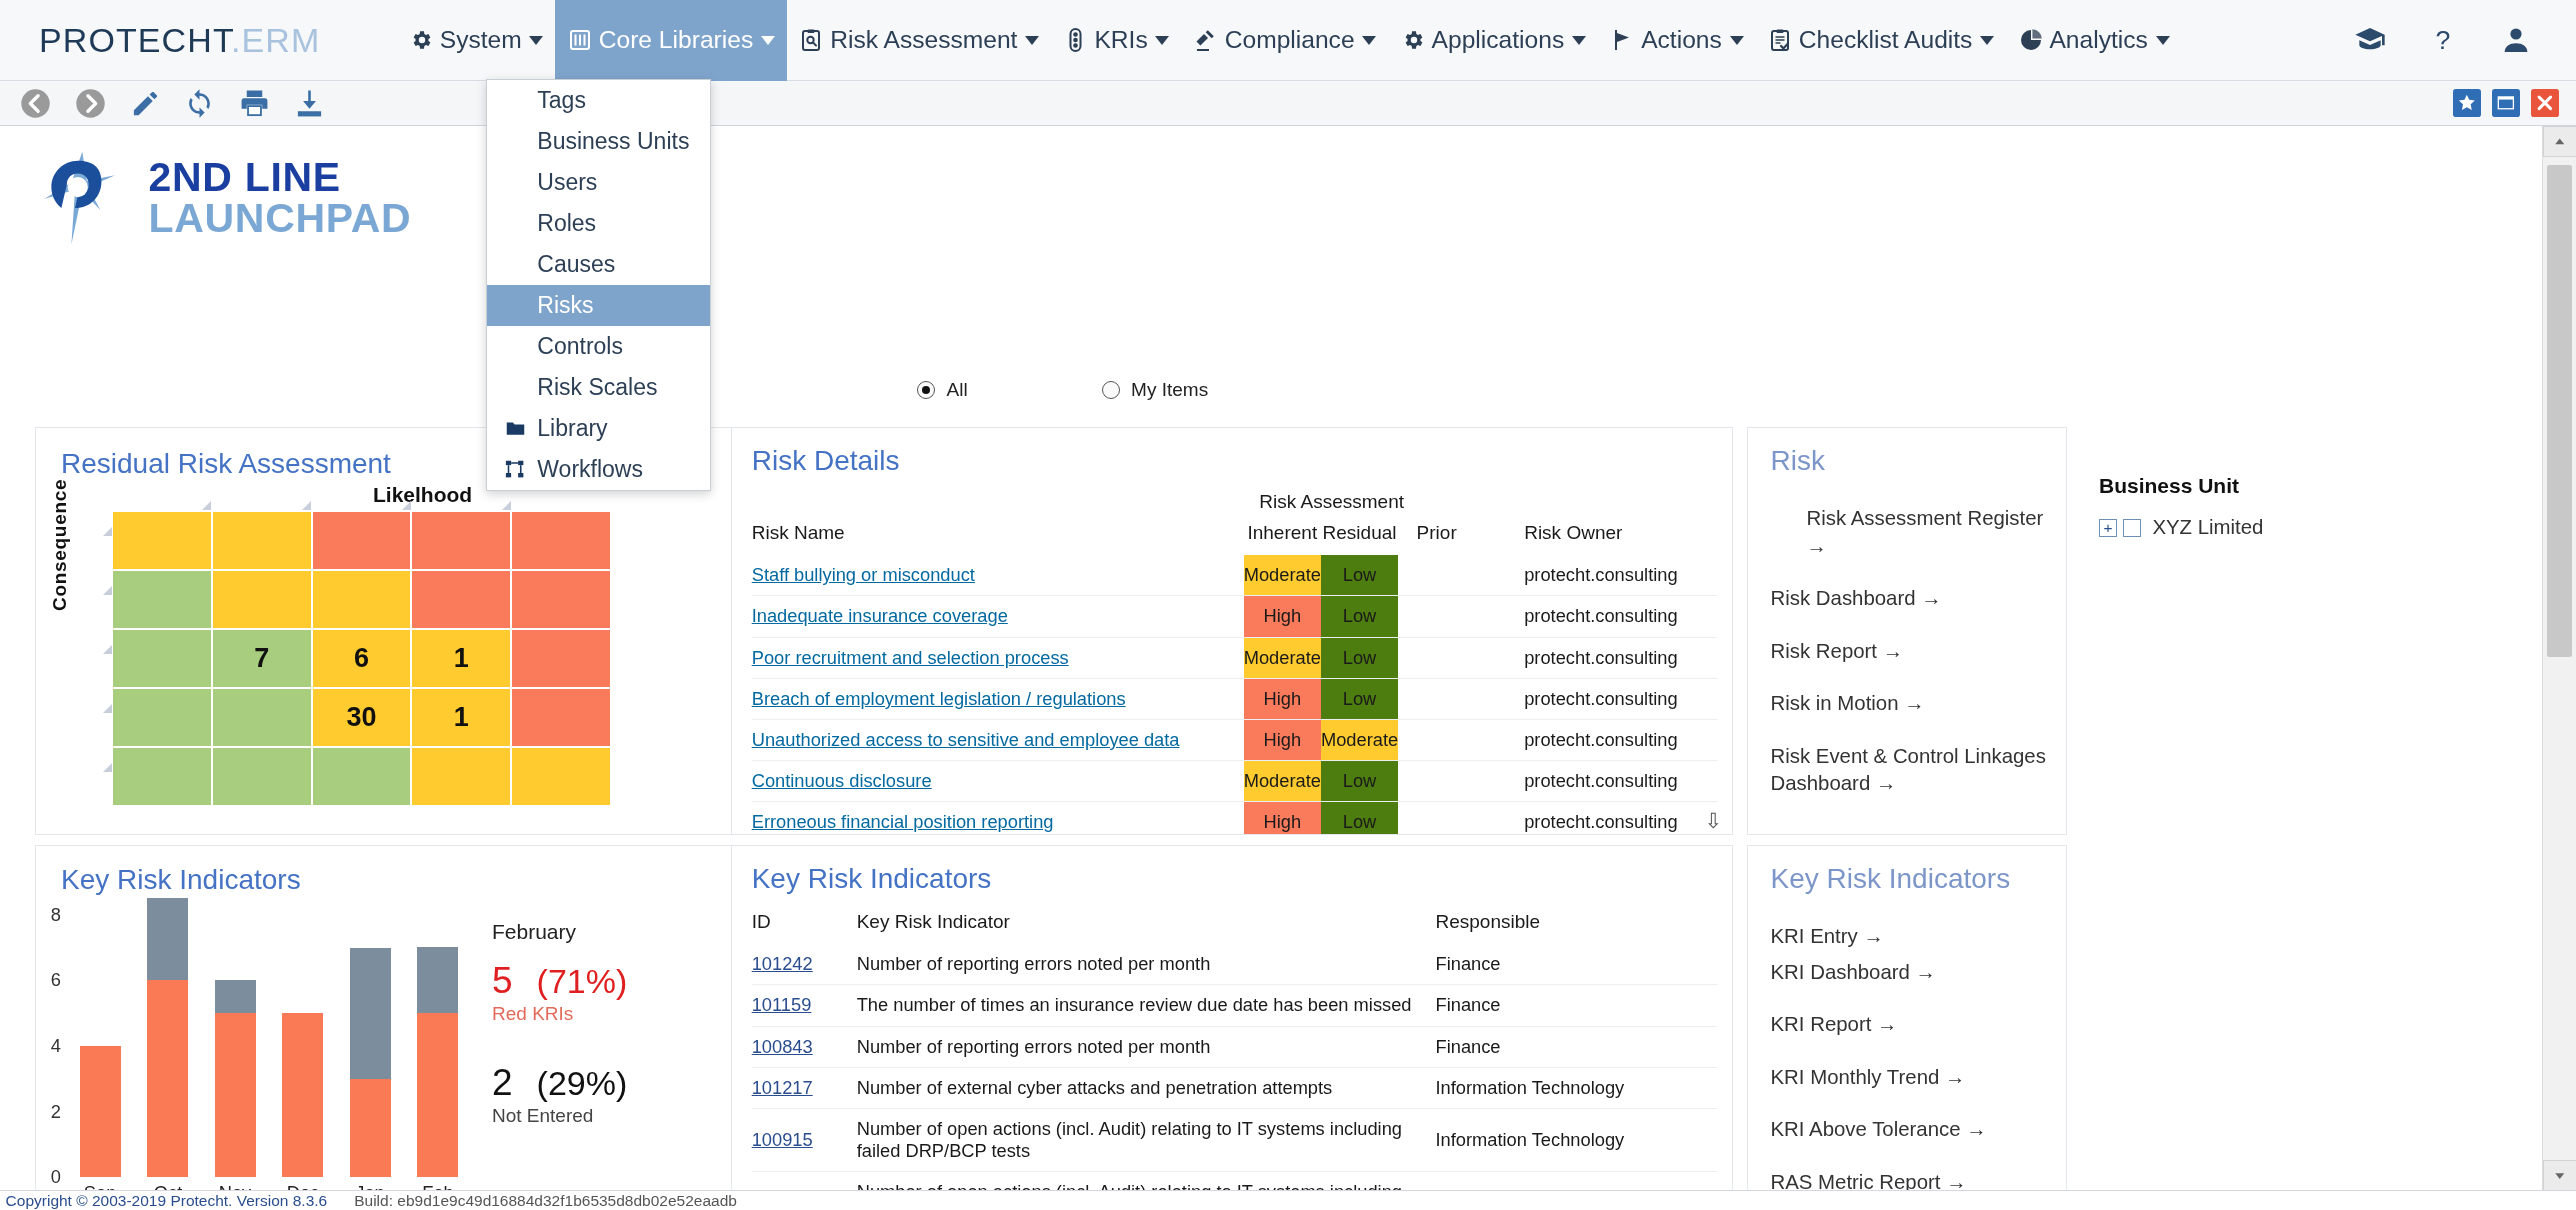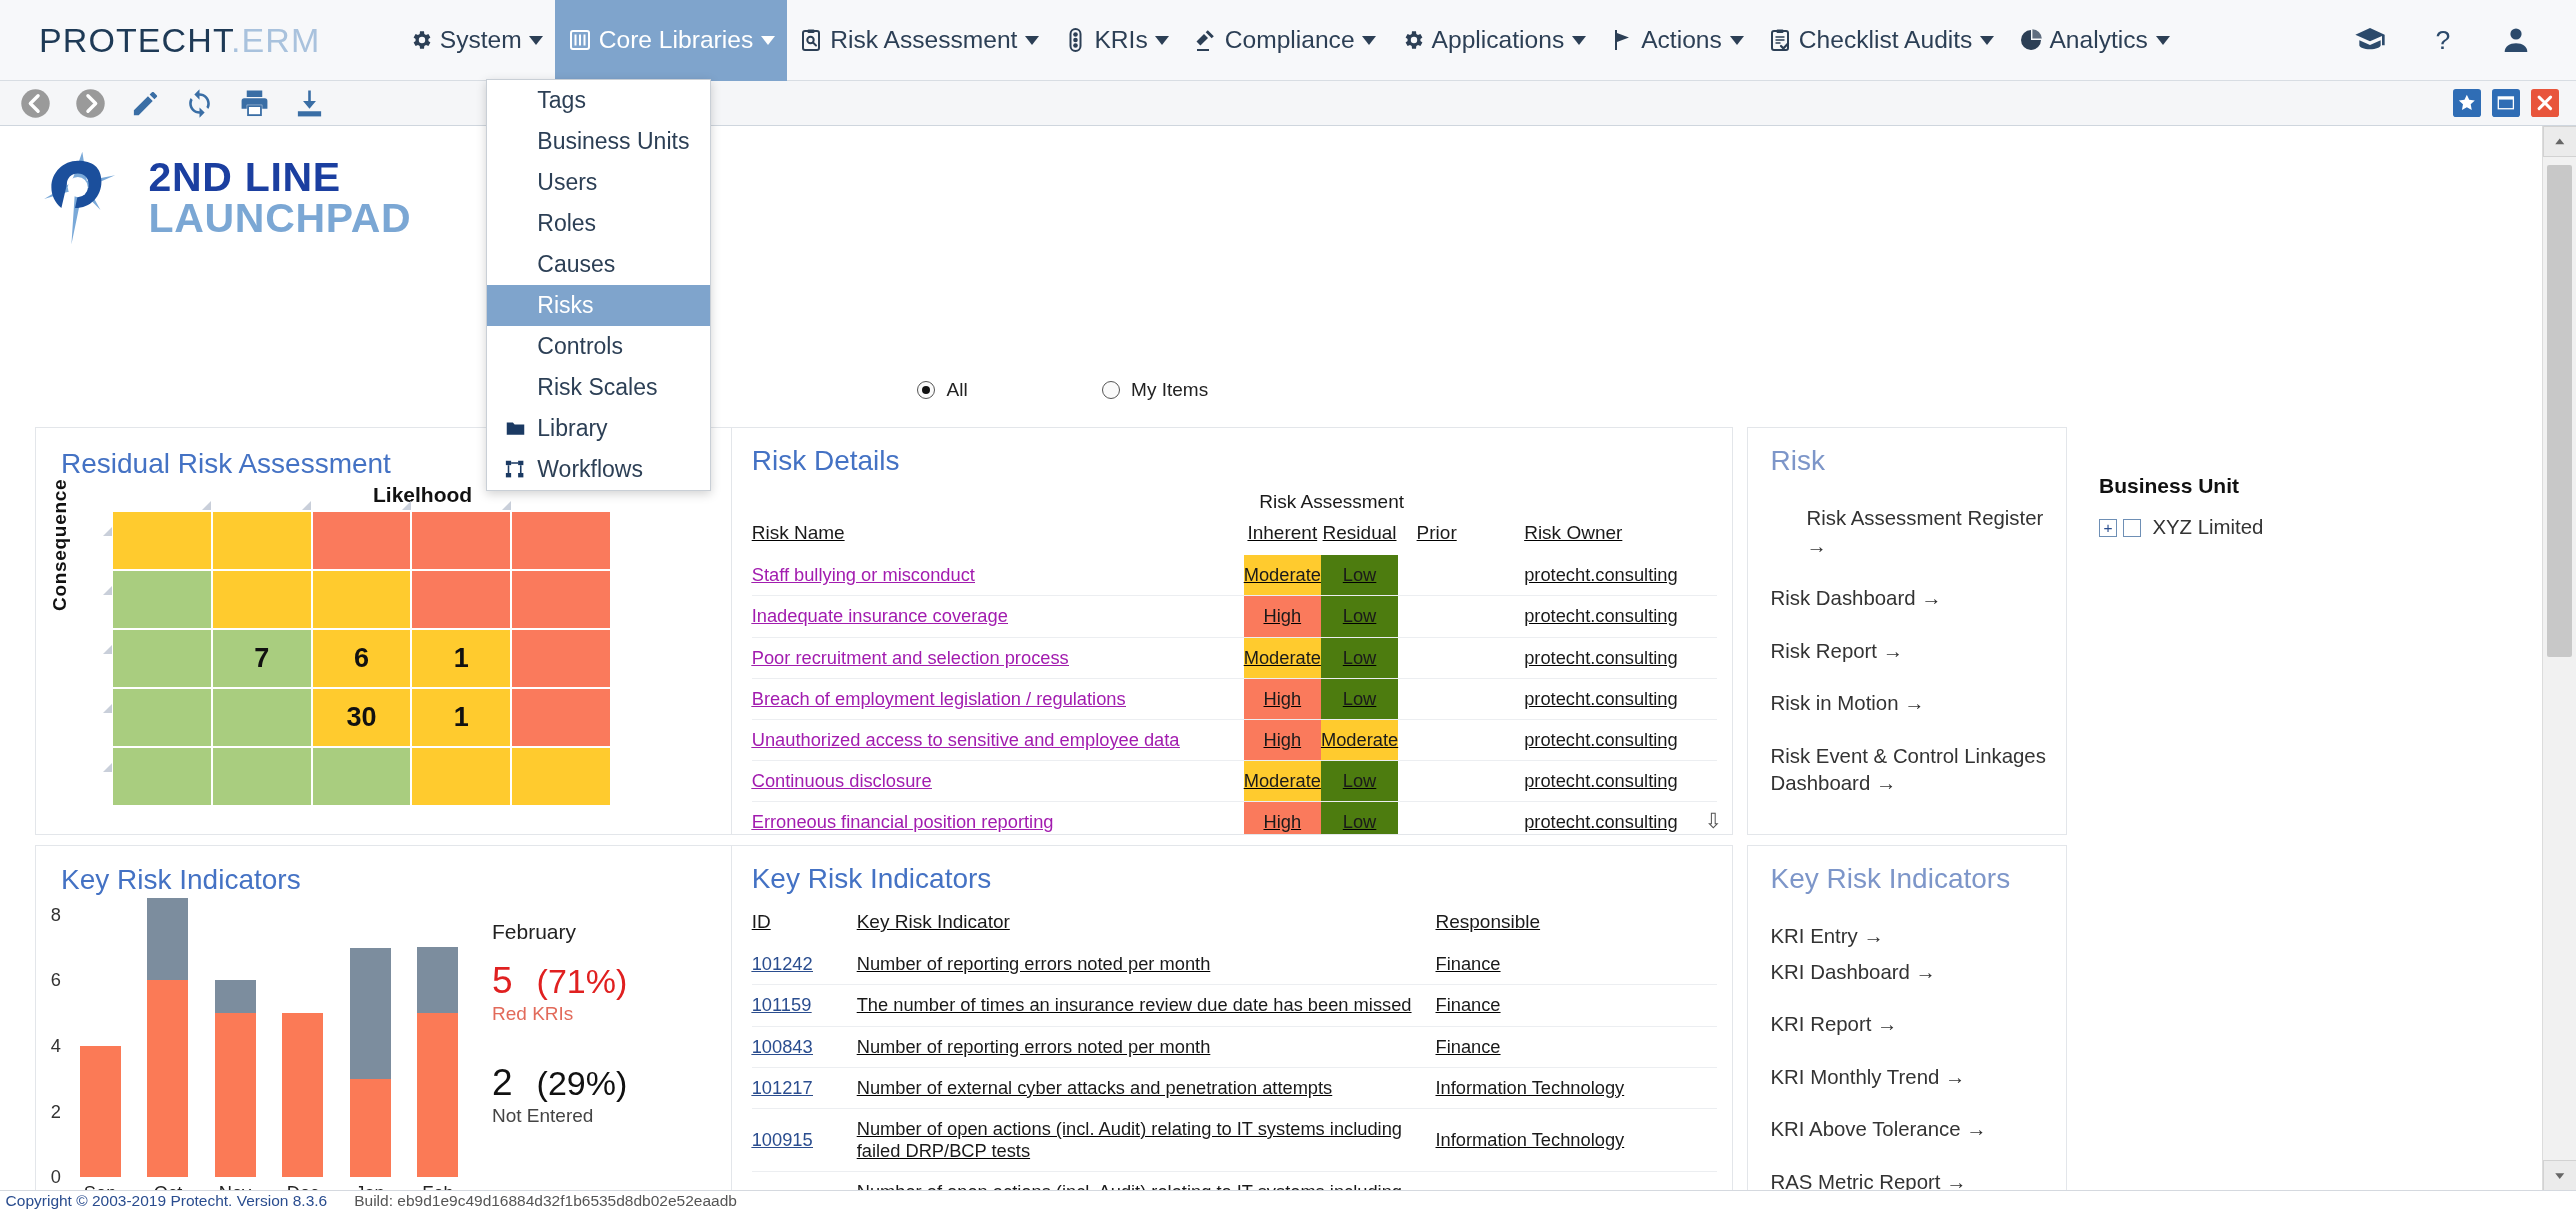--- a/index.html
+++ b/index.html
@@ -77,26 +77,26 @@
   
   #chart{ position:absolute; left:70px; top:756px; width:422px; height:295px; }
   #chart .axisNum{ position:absolute; right:0; font-size:18.3px; color:#333; transform:translateY(-50%);}
   .bar{ position:absolute; bottom:0; width:41px; }
   .bar .red{ background:#fb7a56; width:100%; position:absolute; bottom:0; }
   .bar .gry{ background:#7c8d9e; width:100%; position:absolute; }
   .blab{ position:absolute; top:300px; font-size:18.3px; color:#222; text-align:center; width:56px; }
   #kpiBox{ position:absolute; left:492px; top:794px; width:232px; }
 
   
-  .tbl{ width:100%; border-collapse:collapse;text-decoration:underline; }
+  .tbl{ width:100%; border-collapse:collapse; }
   .tbl th{ font-weight:normal; font-size:19px; color:#1a1a1a; text-align:left;
            padding:0 0 11.2px 0; vertical-align:bottom; }
   .tbl td{ font-size:18.3px; color:#1a1a1a; padding:9.1px 0; border-bottom:0.7px solid #eceef1;
            vertical-align:middle; }
-  .lnk{ color:#a21caf; text-decoration:underline; cursor:pointer;text-align:center; }
+  .lnk{ color:#0369a1; text-decoration:underline; cursor:pointer;text-align:center; }
   .lnkb{ color:#2a4d8f; text-decoration:underline; cursor:pointer; }
   .cell-mod{ background:#ffcb2e; } .cell-high{ background:#fa7a5c; } .cell-low{ background:#4d7c0f; }
   .rcell{ text-align:center; font-size:17.6px; padding:9.1px 2.8px; }
 
   
   .plink{ font-size:20.4px; color:#333; cursor:pointer; line-height:1.35; }
   .arrow{ letter-spacing:-0.7px; }
 
   
   #buBox{ position:absolute; left:2099px; top:311px; width:394px; }

